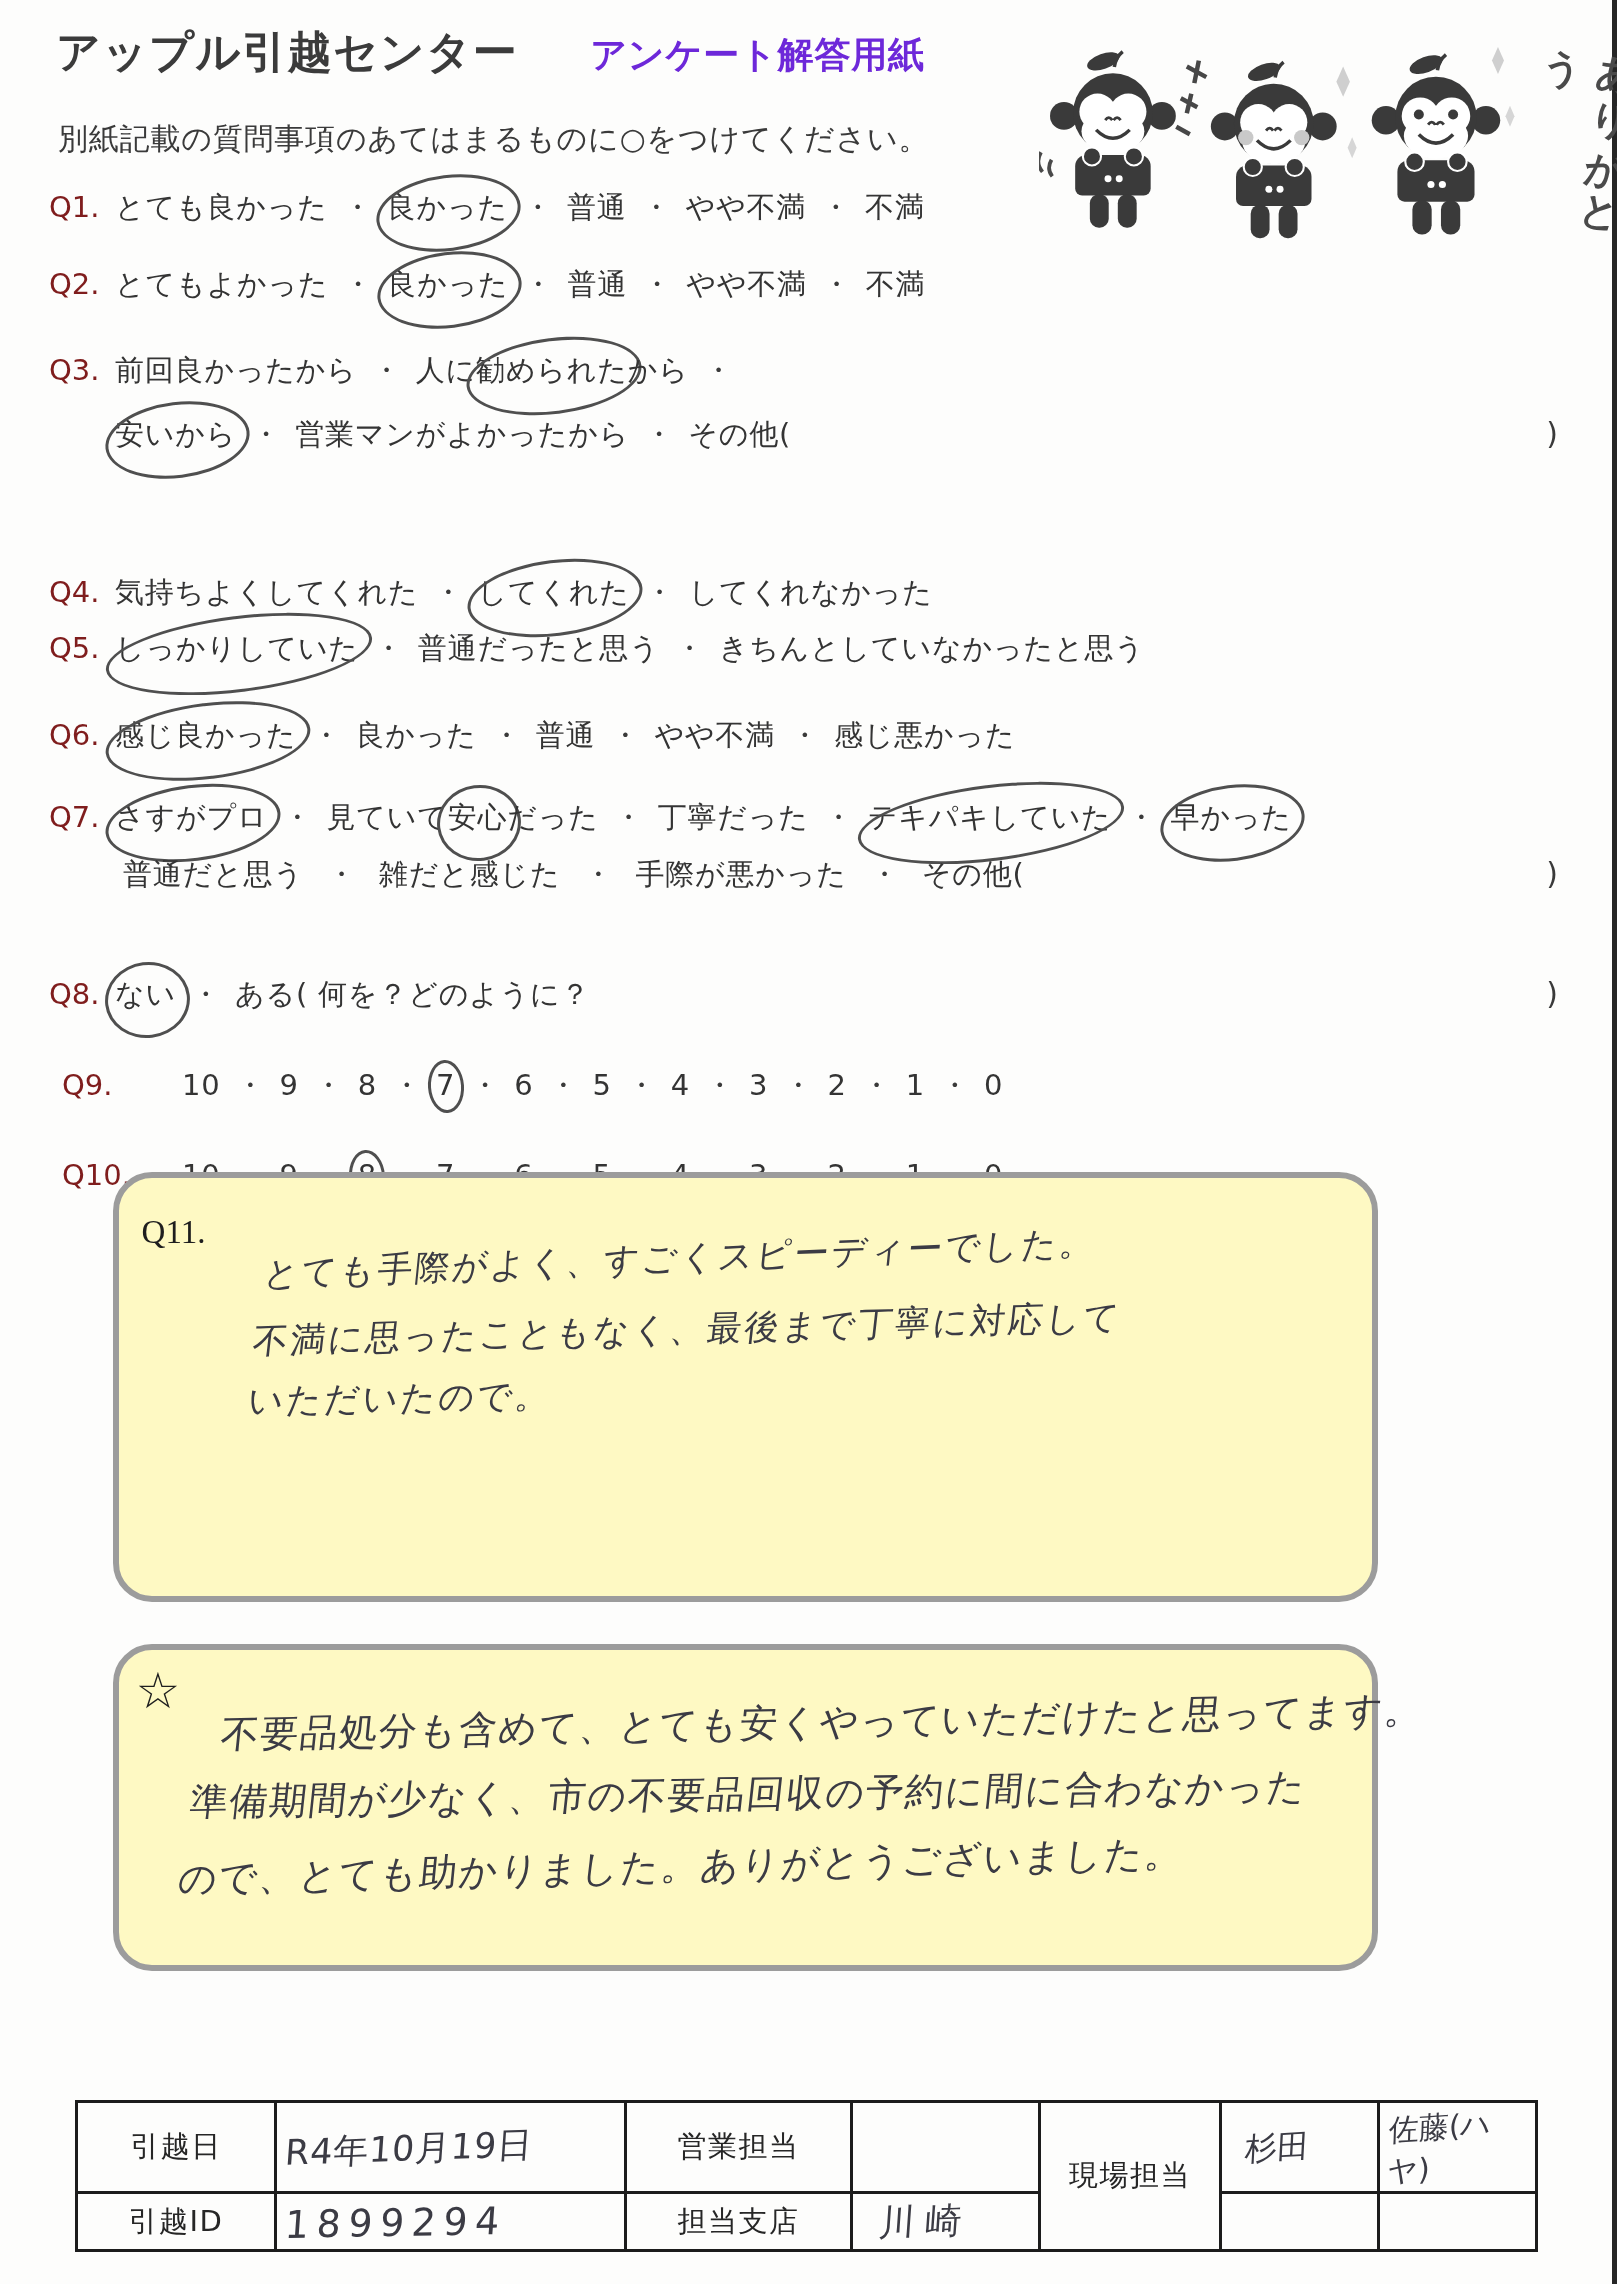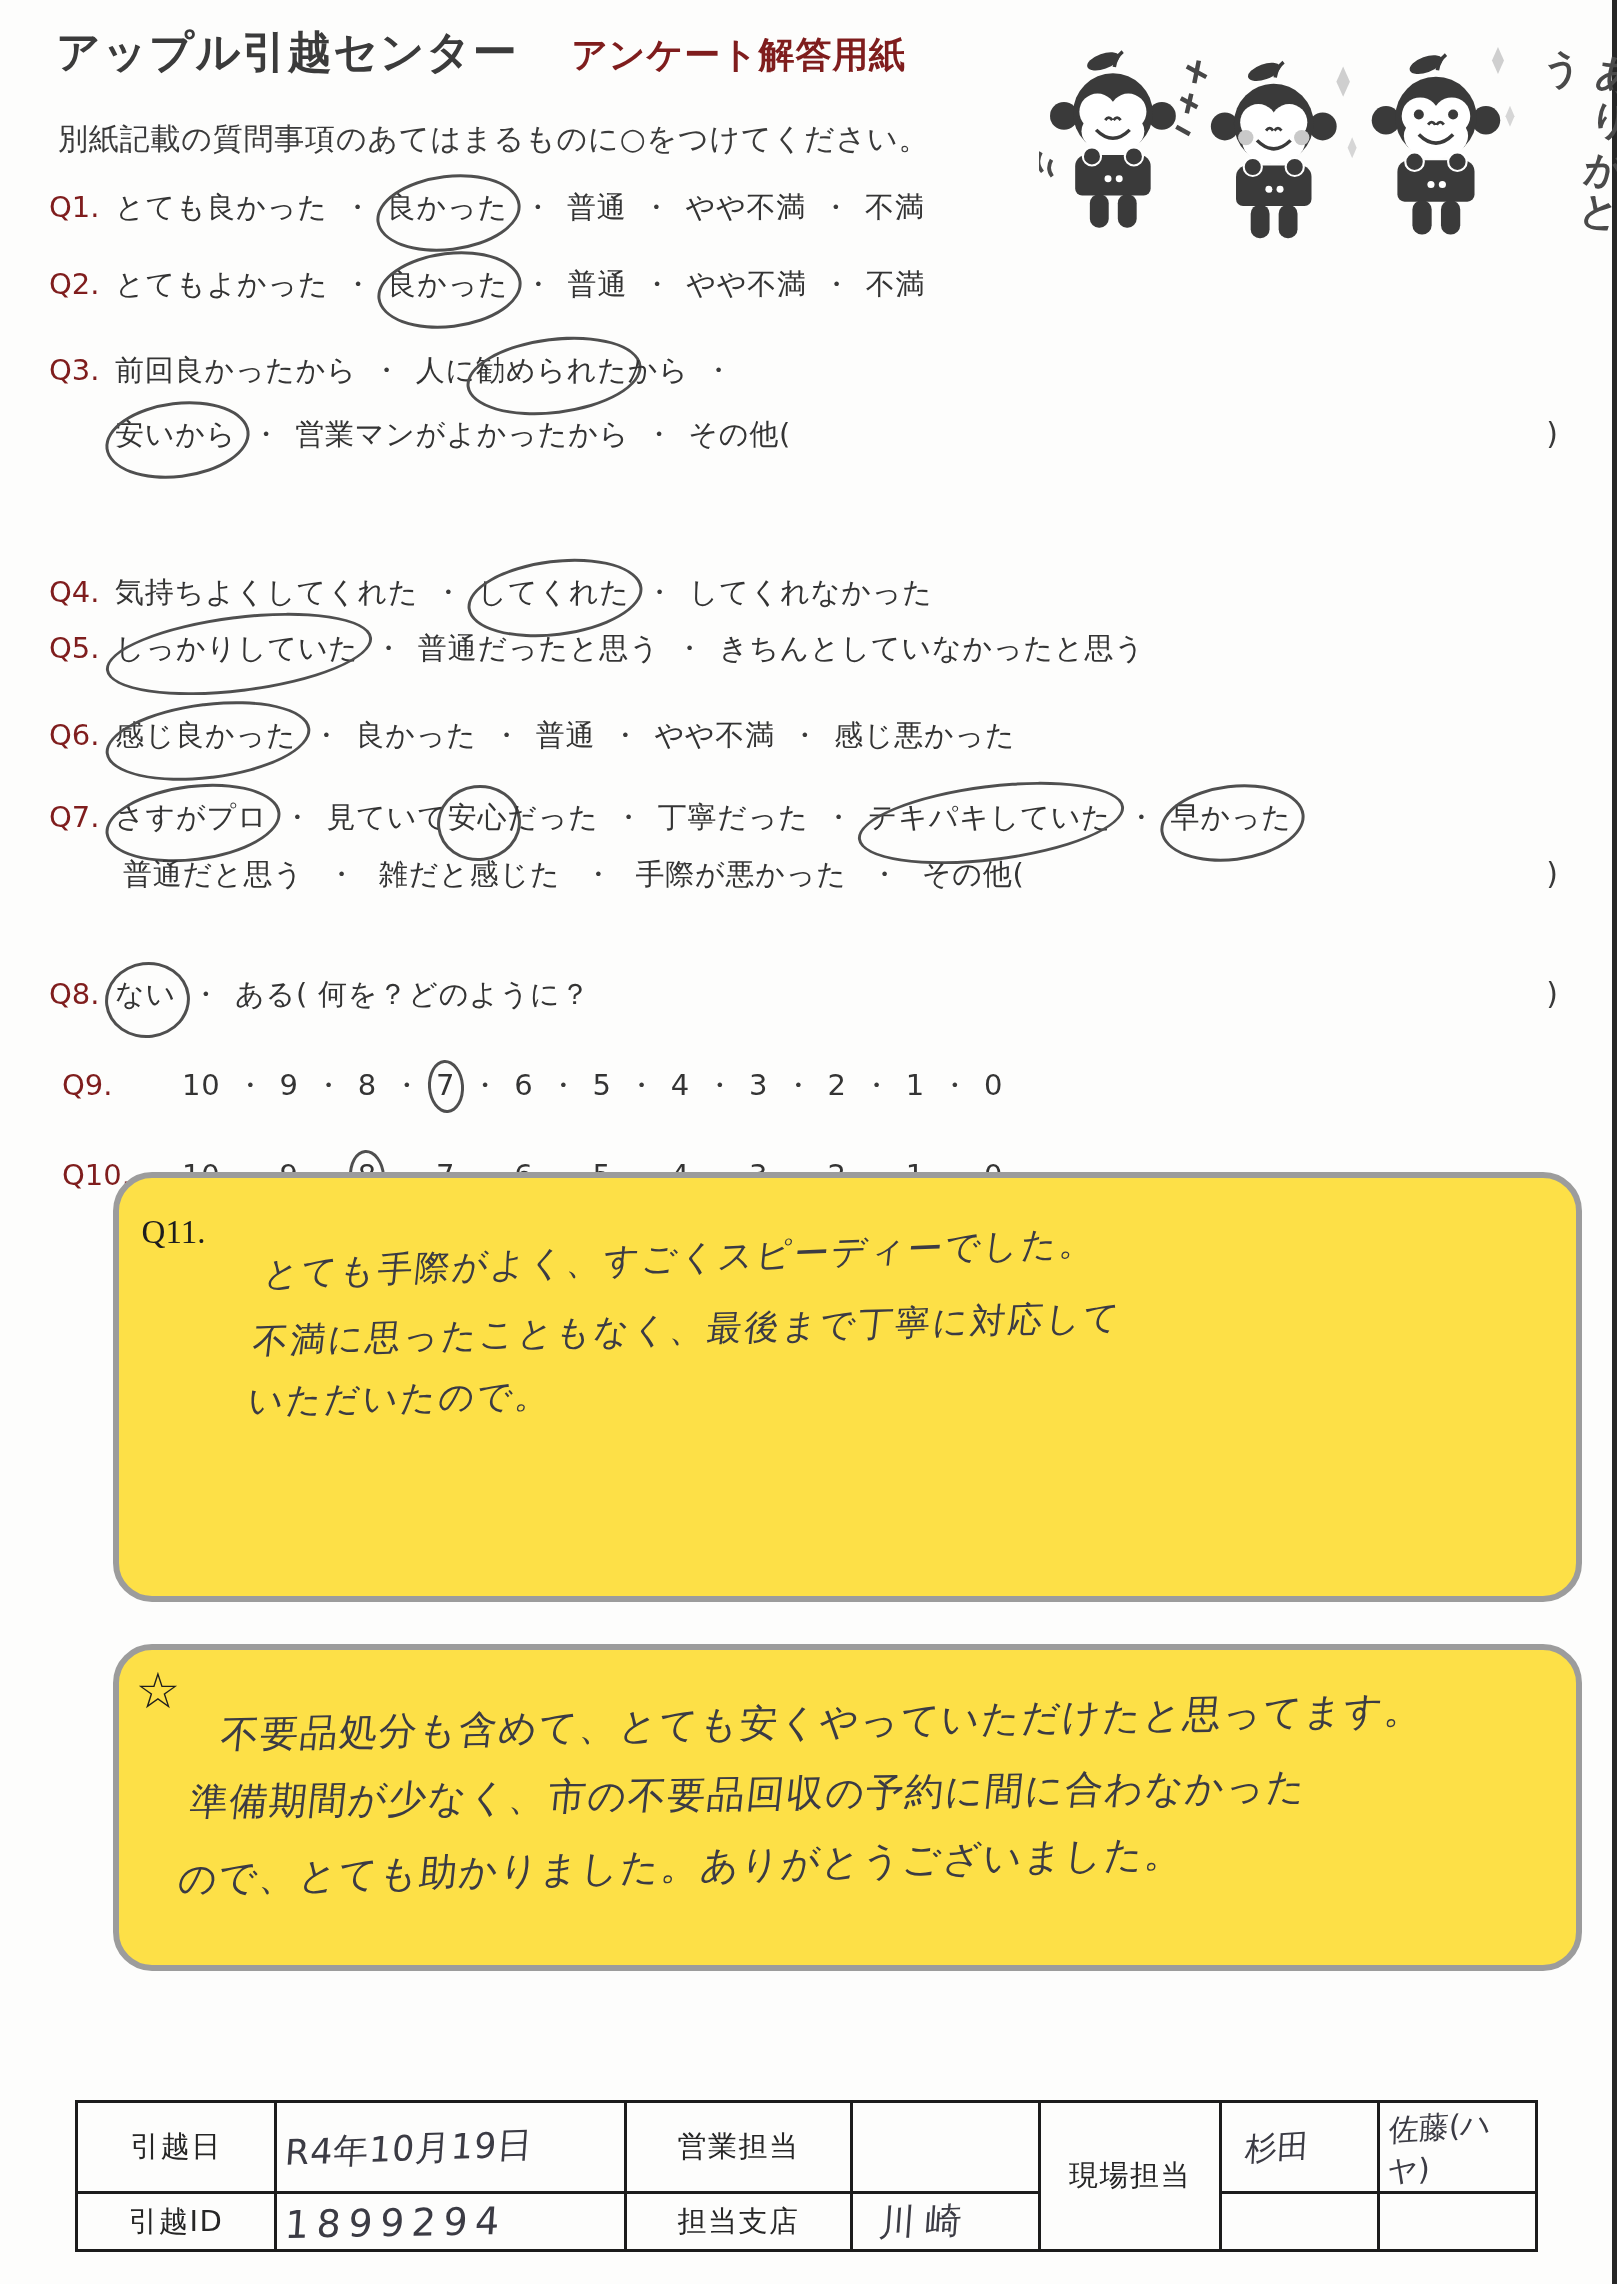--- a/index.html
+++ b/index.html
@@ -10,21 +10,21 @@
     background:#fdfdfc;
     overflow:hidden;
     font-family:"DejaVu Sans",sans-serif;
     color:#333;
   }
   .scan-edge{position:absolute;right:0;top:0;width:5.3px;height:100%;background:#262626;}
 
   
   .header{position:absolute;left:56px;top:22.6px;display:flex;align-items:baseline;}
   .title{font-size:44px;font-weight:800;color:#3b3b3b;letter-spacing:1.5px;}
-  .subtitle{font-size:36px;font-weight:700;color:#7f1d1d;margin-left:53px;letter-spacing:0.8px;}
+  .subtitle{font-size:36px;font-weight:700;color:#6d28d9;margin-left:72px;letter-spacing:0.8px;}
   .instruction{position:absolute;left:58px;top:119px;font-size:30px;color:#3a3a3a;letter-spacing:0.8px;}
 
   
   .mascots{position:absolute;left:1039px;top:16.6px;width:572px;height:233px;}
   .mascots svg{position:absolute;left:0;top:0;}
   .thanks{
     position:absolute;left:488px;top:7.5px;height:226px;
     writing-mode:vertical-rl;font-size:39px;font-weight:700;color:#4a4a4a;
     transform:rotate(7deg);letter-spacing:3px;
   }
@@ -49,22 +49,22 @@
   .cparen{margin-left:auto;font-size:30px;color:#3a3a3a;}
 
   .row-0{top:188px;}  .row-1{top:265px;}
   .row-2{top:351px;}  .row-3{top:415px;}
   .row-4{top:573px;}  .row-5{top:629px;}
   .row-6{top:716px;}  .row-7{top:798px;} .row-8{top:855px;gap:8px;}
   .row-9{top:975px;} .row-10{top:1066px;} .row-11{top:1156px;}
 
   
   .round-box{
-    position:absolute;left:113px;width:1469px;
-    border:6.8px solid #9c9c9c;border-radius:39px;background:#fde047;
+    position:absolute;left:113px;width:1265px;
+    border:6.8px solid #9c9c9c;border-radius:39px;background:#fef9c3;
   }
   .q11-box{top:1172px;height:430px;}
   .star-box{top:1644px;height:327px;}
   .q11-label{
     position:absolute;left:22.6px;top:36px;
     font-family:"Liberation Serif",serif;font-size:33px;color:#1e1e1e;
   }
   .star{position:absolute;left:16.6px;top:12px;font-size:50px;color:#1e1e1e;}
   .hw{color:#3b3b44;}
   .hw-line{position:absolute;white-space:nowrap;color:#3b3b44;}

